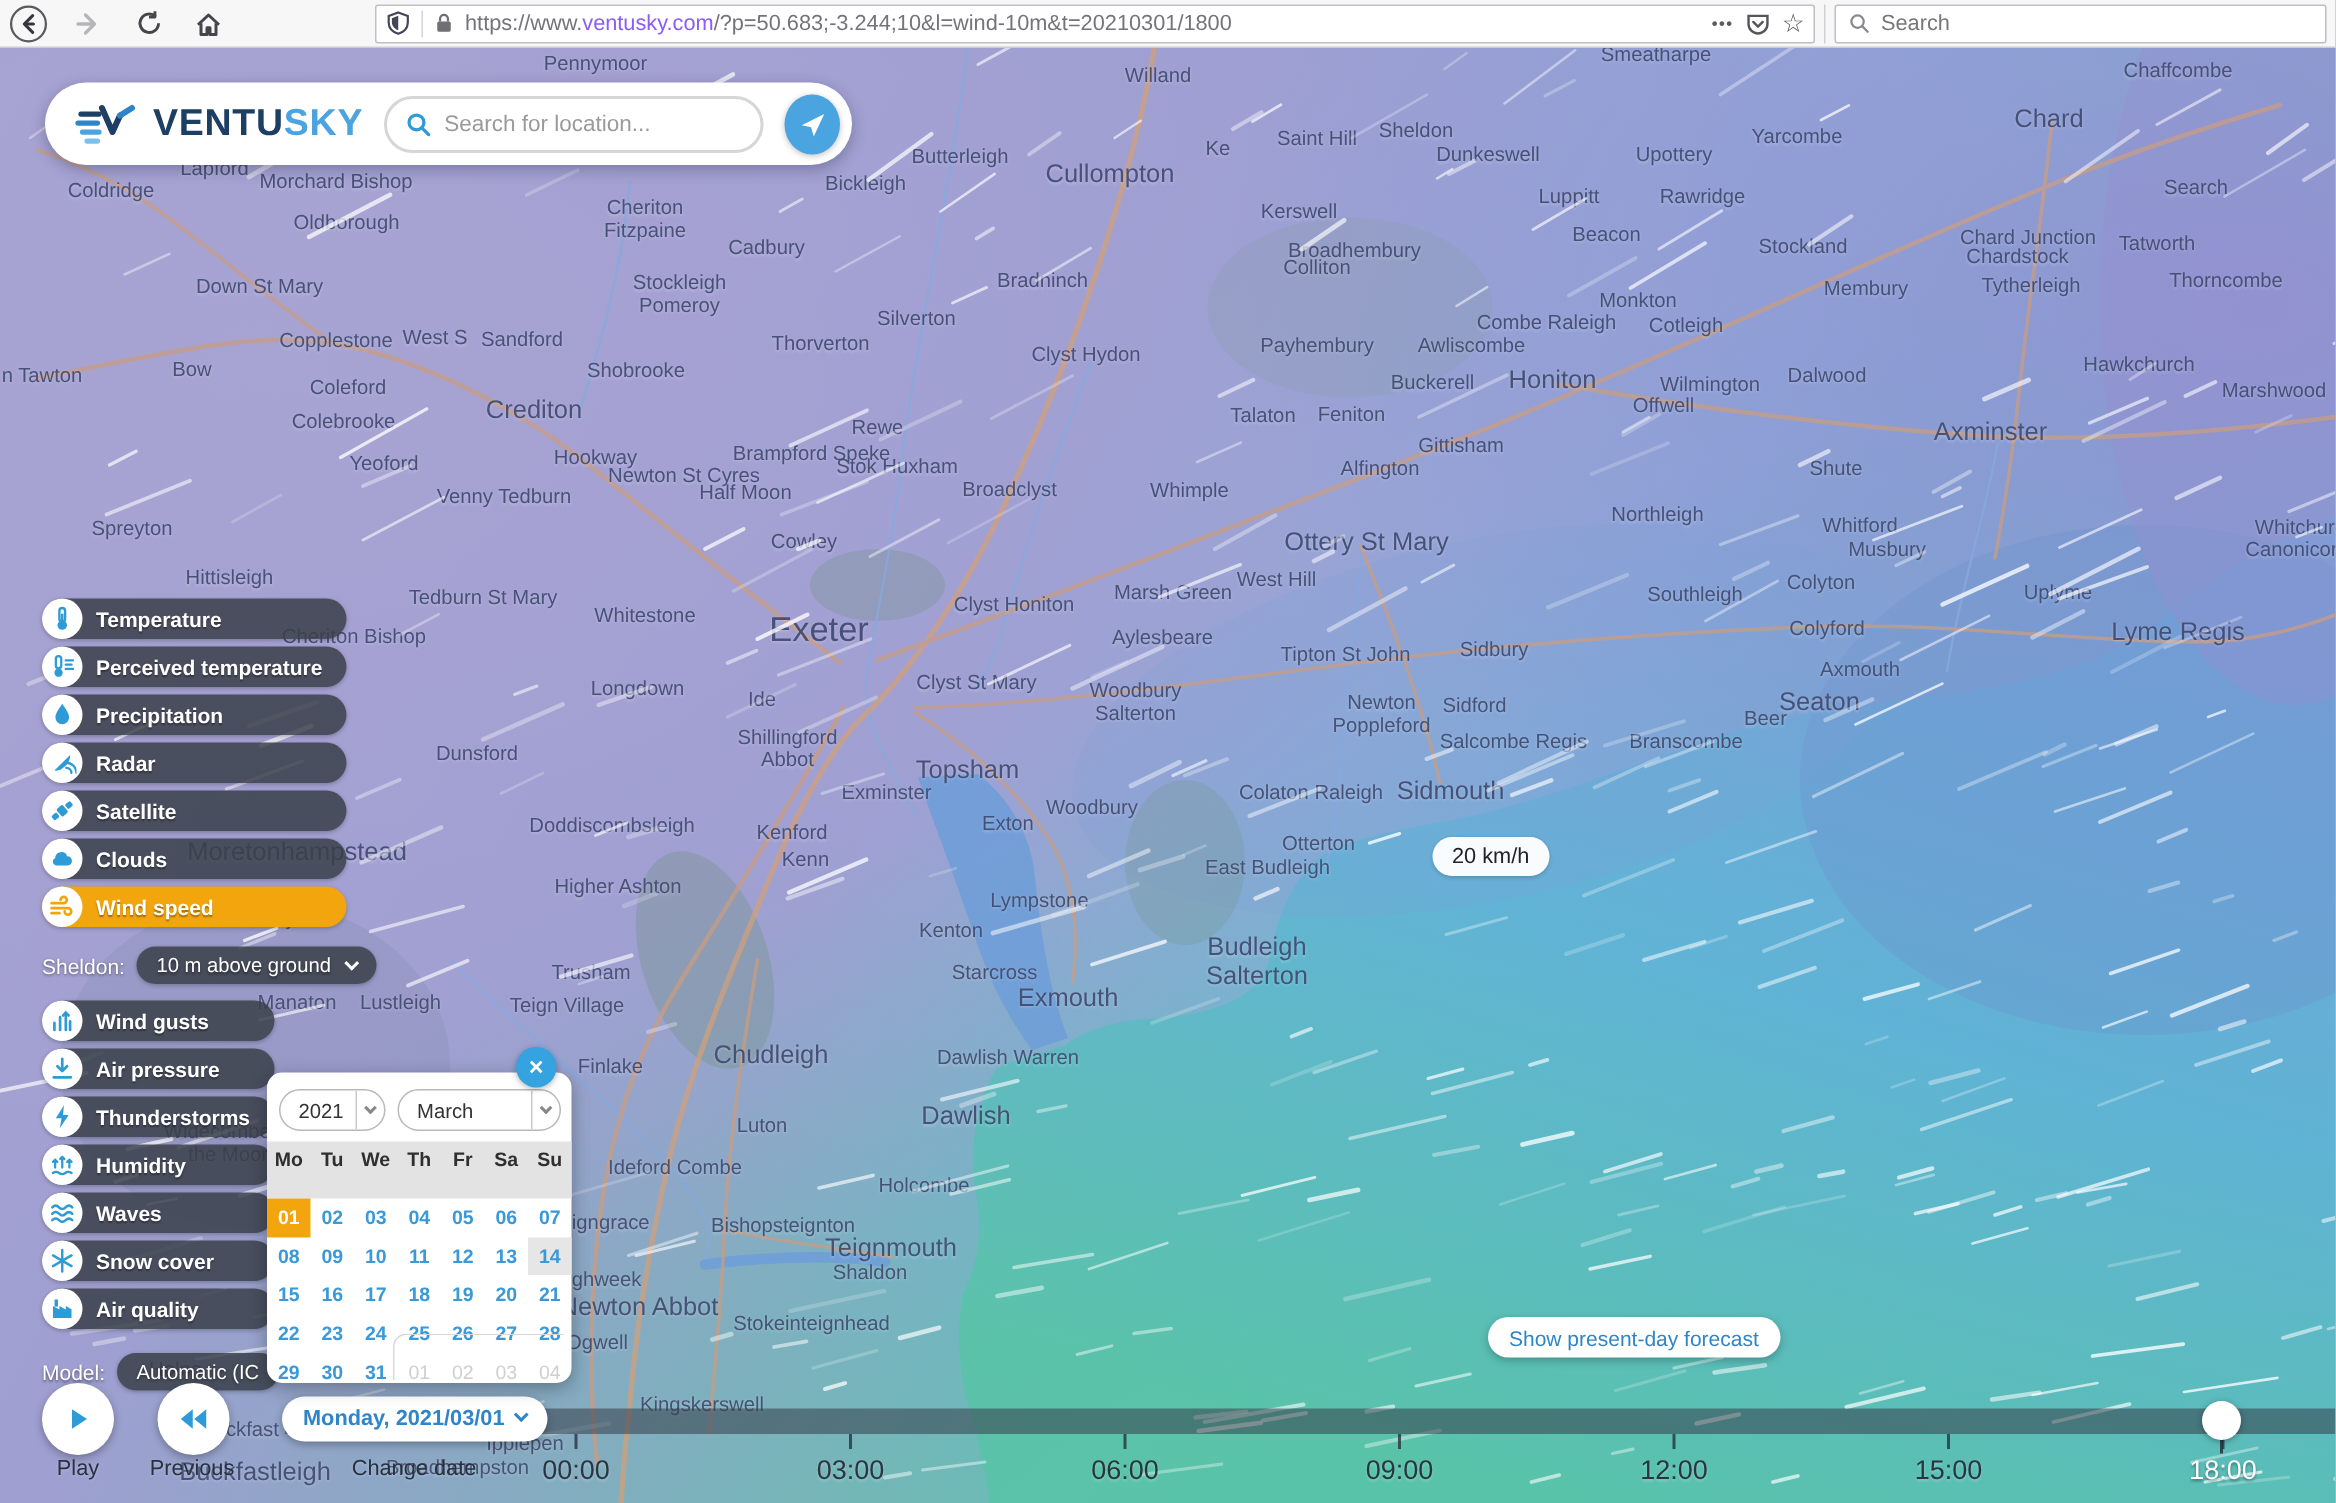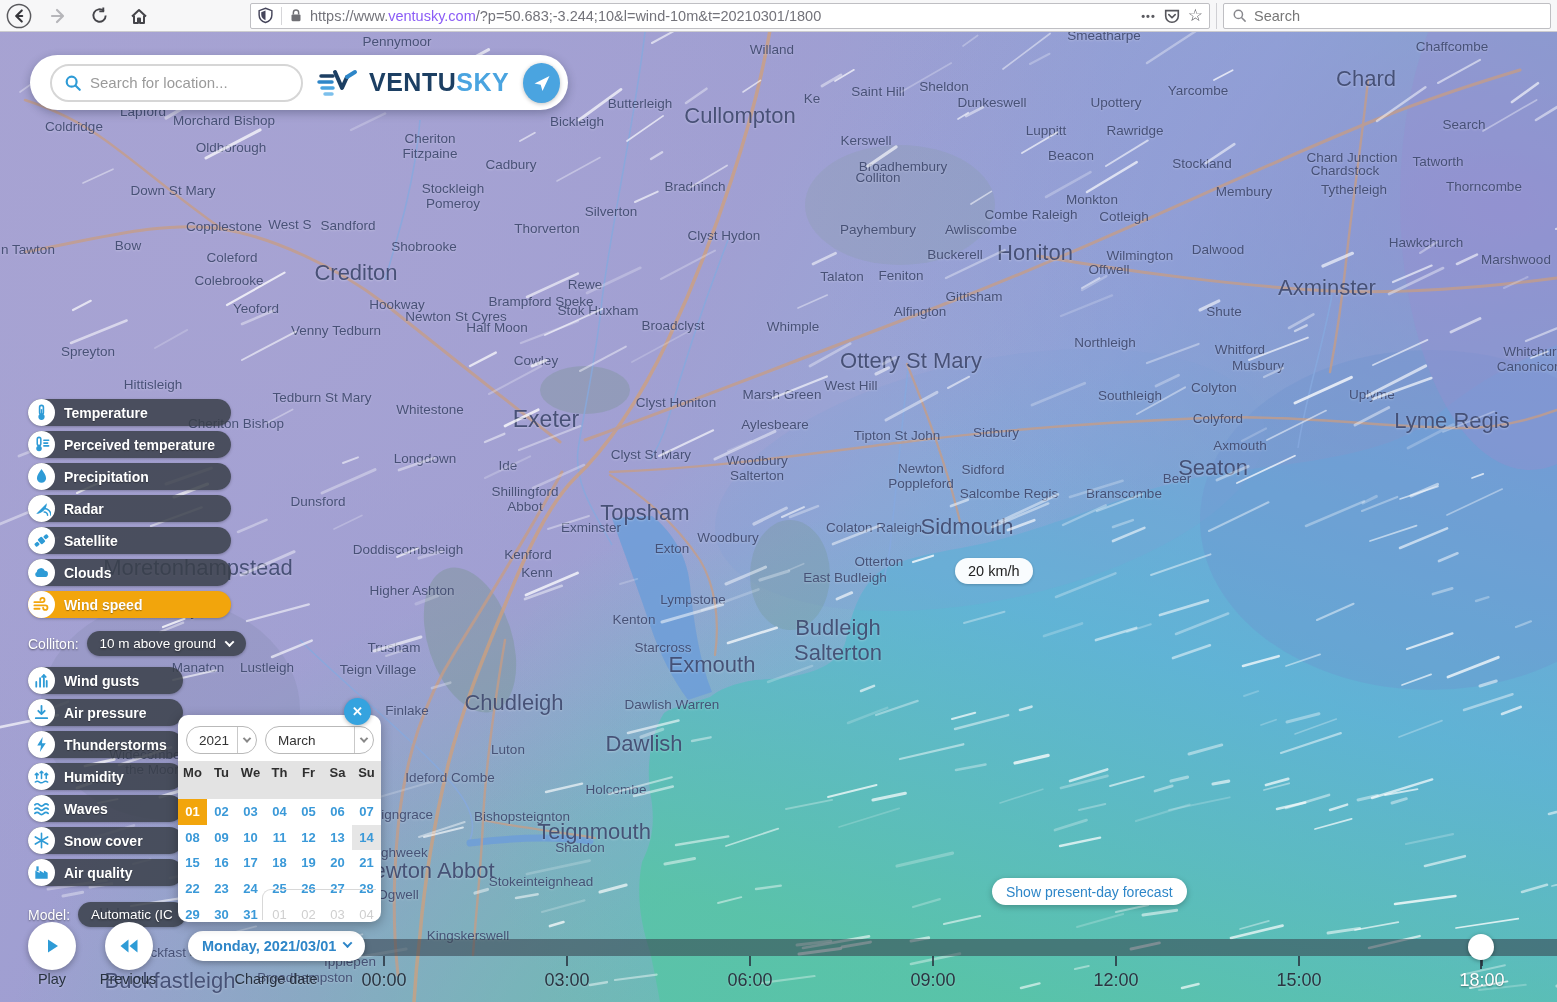--- a/index.html
+++ b/index.html
@@ -33,21 +33,21 @@
       radial-gradient(900px 600px at 72% 78%, rgba(97,186,214,.75), rgba(97,186,214,0) 72%),
       radial-gradient(1200px 750px at 58% 108%, rgba(93,196,160,.95), rgba(93,196,160,0) 75%),
       radial-gradient(900px 560px at 106% 102%, rgba(90,195,150,.95), rgba(90,195,150,0) 72%),
       linear-gradient(118deg, #a6a2d1 0%, #9c9dd2 40%, #8cabd9 62%, #6cb8c8 80%, #61c0a6 100%);
   }
   #geo, #streaks { position:absolute; top:-32px; left:0; width:1557px; height:1002px; pointer-events:none; }
   #geo { z-index:1; } #streaks { z-index:3; }
   #labels { position:absolute; top:-32px; left:0; width:1385px; height:1002px; z-index:2; pointer-events:none; }
   .mlabel { position:absolute; transform:translate(-50%,-50%); color:#414b70; opacity:.92; white-space:pre; text-align:center;
             line-height:1.12; text-shadow:0 1px 2px rgba(255,255,255,.28); }
-  .s1 { font-size:13.5px; } .s2 { font-size:22px; } .s3 { font-size:23px; }
+  .s1 { font-size:13.5px; } .s2 { font-size:17px; } .s3 { font-size:23px; }
 
   
   #headercard { position:absolute; left:30px; top:23px; width:538px; height:55px; background:#fff; border-radius:28px;
                 box-shadow:0 3px 10px rgba(20,30,50,.3); z-index:12; display:flex; align-items:center; padding:0 8px 0 20px; gap:14px; }
   #brand { display:flex; align-items:center; gap:8px; }
   #brandtext { font-size:25px; font-weight:bold; letter-spacing:.5px; }
   #brandtext .b1 { color:#1c3f63; } #brandtext .b2 { color:#4aa4e0; }
   #locsearch { flex:1; height:38px; border:2px solid #d6d6d6; border-radius:20px; display:flex; align-items:center; padding:0 12px; gap:8px; background:#fff; }
   #locsearch input { border:none; outline:none; flex:1; font-size:15px; color:#444; background:transparent; font-family:"Liberation Sans",sans-serif;}
   #locsearch input::placeholder { color:#9a9a9a; }
@@ -700,40 +700,40 @@
         <line x1="1147" y1="63" x2="1207" y2="63" stroke="#ffffff" stroke-width="2.4" stroke-opacity="0.35" stroke-linecap="round" transform="rotate(-33.2 1147 63)"></line>
         <line x1="1286" y1="808" x2="1331" y2="808" stroke="#ffffff" stroke-width="2.6" stroke-opacity="0.45" stroke-linecap="round" transform="rotate(-16.9 1286 808)"></line>
         <line x1="-12" y1="529" x2="31" y2="529" stroke="#ffffff" stroke-width="2.6" stroke-opacity="0.41" stroke-linecap="round" transform="rotate(-22.5 -12 529)"></line>
         <line x1="424" y1="837" x2="464" y2="837" stroke="#ffffff" stroke-width="2.1" stroke-opacity="0.64" stroke-linecap="round" transform="rotate(-13.7 424 837)"></line>
         <line x1="971" y1="204" x2="995" y2="204" stroke="#ffffff" stroke-width="1.7" stroke-opacity="0.53" stroke-linecap="round" transform="rotate(-31.7 971 204)"></line>
         <line x1="1399" y1="737" x2="1445" y2="737" stroke="#ffffff" stroke-width="1.7" stroke-opacity="0.28" stroke-linecap="round" transform="rotate(-20.8 1399 737)"></line>
         <line x1="1106" y1="166" x2="1155" y2="166" stroke="#ffffff" stroke-width="2.0" stroke-opacity="0.59" stroke-linecap="round" transform="rotate(-31.4 1106 166)"></line>
       </svg>
 
     <div id="headercard">
-      <div id="locsearch">
-        <svg width="18" height="18" viewBox="0 0 20 20">
-            <circle cx="8.5" cy="8.5" r="5.5" fill="none" stroke="#2e9bd6" stroke-width="2.4"></circle>
-            <path d="M13 13l4.5 4.5" stroke="#2e9bd6" stroke-width="2.4" stroke-linecap="round"></path>
-          </svg>
-        <input type="text" placeholder="Search for location..." style="">
-      </div>
       <div id="brand">
         <svg width="44" height="34" viewBox="0 0 44 34">
           <g stroke-linecap="round">
             <path d="M4 10h12" stroke="#1c3f63" stroke-width="3.5"></path>
             <path d="M2 16h13" stroke="#2e86c8" stroke-width="3.5"></path>
             <path d="M5 22h11" stroke="#4aa4e0" stroke-width="3.5"></path>
             <path d="M8 28h7" stroke="#7cc0ec" stroke-width="3.5"></path>
             <path d="M18 6l7 16 5-11" stroke="#1c3f63" stroke-width="4" fill="none" stroke-linejoin="round"></path>
             <path d="M30 11l8-5" stroke="#2e86c8" stroke-width="4"></path>
           </g>
         </svg>
         <span id="brandtext"><span class="b1">VENTU</span><span class="b2">SKY</span></span>
       </div>
+      <div id="locsearch">
+        <svg width="18" height="18" viewBox="0 0 20 20">
+            <circle cx="8.5" cy="8.5" r="5.5" fill="none" stroke="#2e9bd6" stroke-width="2.4"></circle>
+            <path d="M13 13l4.5 4.5" stroke="#2e9bd6" stroke-width="2.4" stroke-linecap="round"></path>
+          </svg>
+        <input type="text" placeholder="Search for location..." style="">
+      </div>
       <button id="locatebtn">
         <svg width="20" height="20" viewBox="0 0 20 20">
             <path d="M2.5 10.5L17.5 3l-7 15-1.8-6.2z" fill="#fff"></path>
           </svg>
       </button>
     </div>
 
     <div id="sidebar">
       <div id="layers-top">
           <div class="layer-pill">
@@ -807,21 +807,21 @@
                   <path d="M2.5 11h11.5a2.3 2.3 0 11-2.3 2.3"></path>
                   <path d="M2.5 14.5h5.5"></path>
                 </g>
               </svg>
             </span>
             <span>Wind speed</span>
           </div>
           <div style="height: 5px;"></div>
         </div>
       <div class="optrow">
-        <span>Colliton:</span>
+        <span>Sheldon:</span>
         <span class="opt-pill">
           <span>10 m above ground</span>
             <span class="chev"></span>
         </span>
       </div>
       <div id="layers-bottom">
           <div class="layer-pill">
             <span class="icircle">
               <svg width="19" height="19" viewBox="0 0 20 20">
                 <g stroke="#2E9BD6" stroke-width="1.9" stroke-linecap="round" fill="none">

